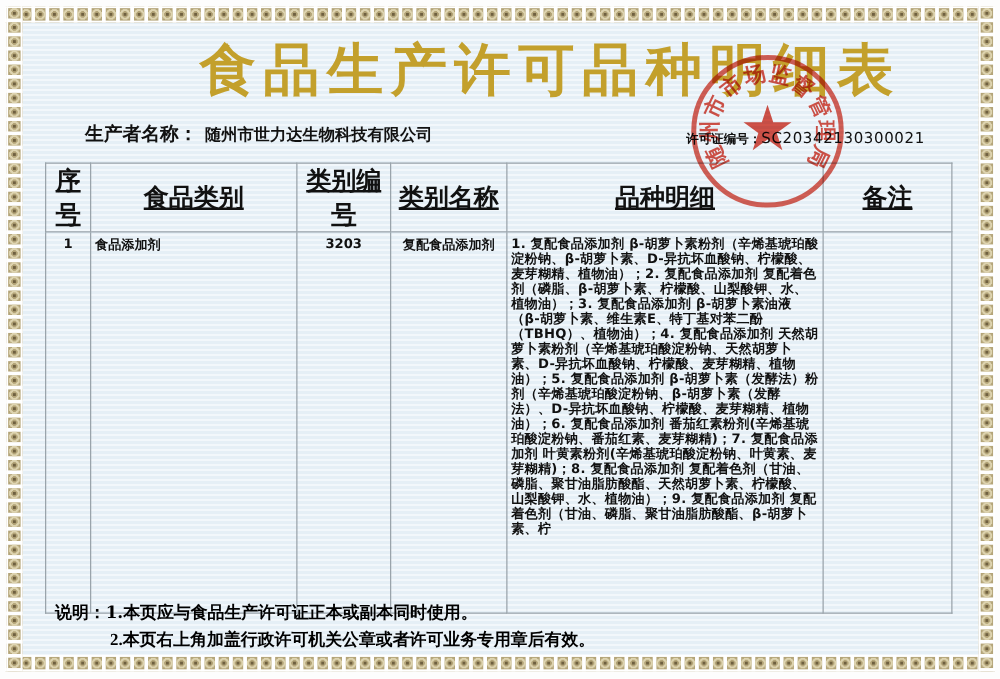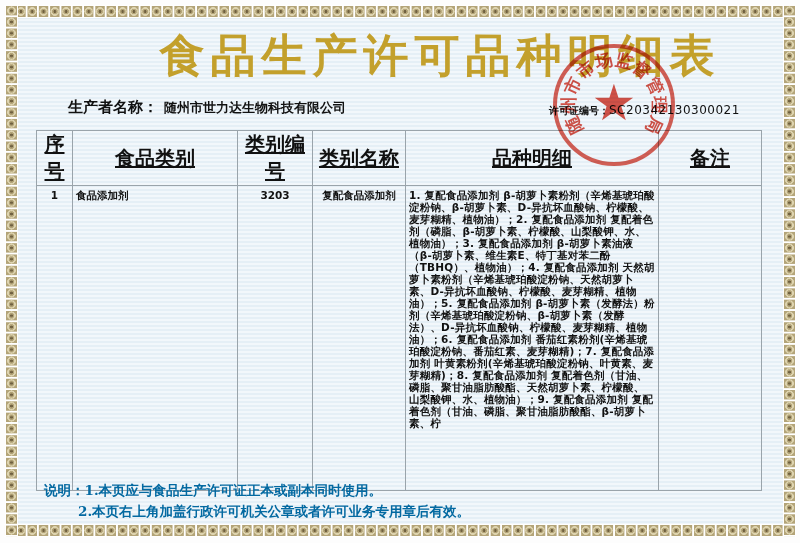--- a/index.html
+++ b/index.html
@@ -60,23 +60,23 @@
     height:298px;vertical-align:top;border:1px solid #9aa4ab;
     font-size:10.5px;font-weight:600;padding:3px 3px;overflow:hidden;
   }
   td.c-seq{text-align:center;}
   td.c-code{text-align:center;}
   td.c-name{text-align:center;font-family:Liberation Serif, serif;}
   td.c-detail{line-height:12px;text-align:left;letter-spacing:0.2px;}
   .notes{
     position:absolute;left:44px;top:480px;
     font-family:"DejaVu Serif","Liberation Serif",serif;
-    font-weight:bold;font-size:13.5px;line-height:21px;color:#0369a1;
+    font-weight:bold;font-size:13.5px;line-height:21px;color:#000000;
   }
-  .notes .line2{margin-left:34px;}
+  .notes .line2{margin-left:44px;font-family:Liberation Serif, serif;}
   
   .stamp{
     position:absolute;left:553px;top:44px;width:122px;height:122px;
     border:4px solid rgba(214,53,39,0.92);border-radius:50%;box-sizing:border-box;
     opacity:0.85;mix-blend-mode:multiply;pointer-events:none;
   }
   .stamp-star{
     position:absolute;left:50%;top:50%;transform:translate(-50%,-54%);
     font-size:50px;line-height:1;color:#d63527;
   }

